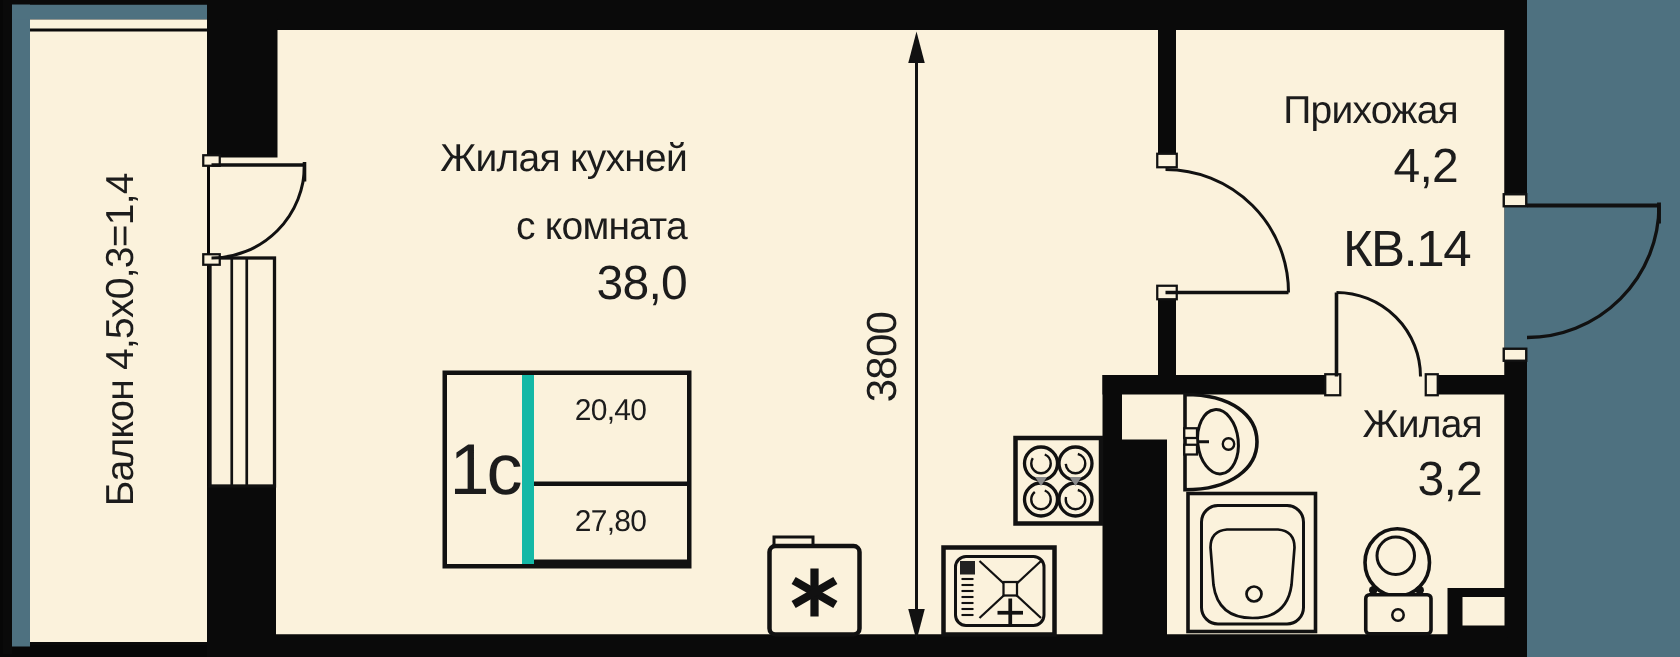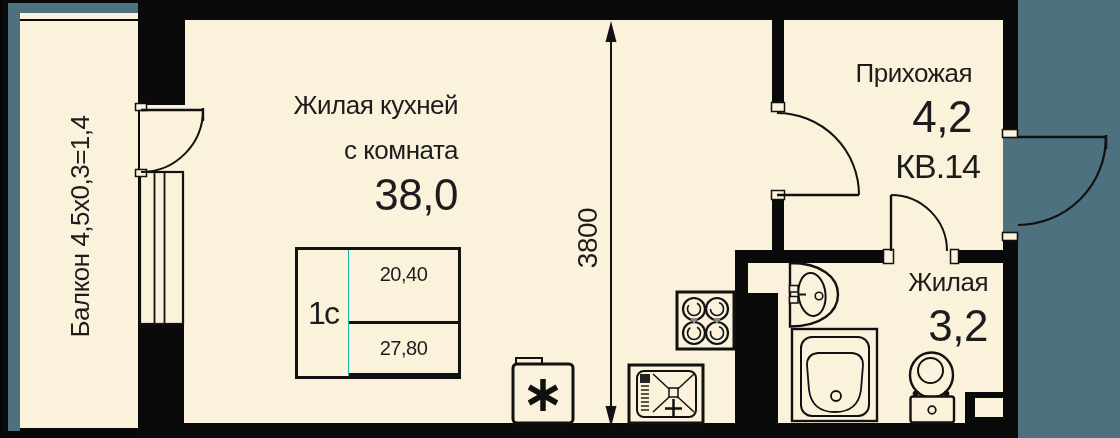--- a/index.html
+++ b/index.html
@@ -5,30 +5,30 @@
   html,body{margin:0;padding:0;background:#070707;}
   #plan{position:relative;width:1120px;height:438px;background:#070707;overflow:hidden;
         font-family:"Liberation Sans","DejaVu Sans",sans-serif;color:#1c1c1c;}
   .abs{position:absolute;}
   .teal{background:#4E7180;}
   .floor{background:#FBF2DC;}
   .wall{background:#0a0a0a;}
   .line{background:#0a0a0a;}
   .lbl{position:absolute;text-align:right;letter-spacing:-0.5px;line-height:1.05;white-space:nowrap;}
   .room-name{font-size:26px;}
-  .room-area{font-size:44px;}
+  .room-area{font-size:32px;}
   .apt{font-size:34px;font-weight:500;letter-spacing:-1px;}
   .vlabel{position:absolute;text-align:center;transform:rotate(-90deg);white-space:nowrap;letter-spacing:-0.5px;}
   svg{position:absolute;left:0;top:0;z-index:6;pointer-events:none;}
   .z1{z-index:1}.z2{z-index:2}.z3{z-index:3}.z4{z-index:4}.z7{z-index:7}
   
   .stamp{position:absolute;left:295px;top:247px;width:160px;height:126px;border:3px solid #111;
          display:flex;z-index:7;background:transparent;}
-  .stamp-left{width:50px;border-right:1px solid #14b8a6;display:flex;align-items:center;justify-content:center;
-              font-size:32px;letter-spacing:-2px;}
+  .stamp-left{width:50px;border-right:8px solid #14b8a6;display:flex;align-items:center;justify-content:center;
+              font-size:48px;letter-spacing:-2px;}
   .stamp-right{flex:1;display:flex;flex-direction:column;}
   .stamp-cell{flex:1;display:flex;align-items:center;justify-content:center;font-size:20px;letter-spacing:-0.5px;}
   .stamp-cell.mid{border-top:3px solid #111;border-bottom:3px solid #111;margin-top:22px;}
 </style>
 </head>
 <body>
 
 <div id="plan">
 
   <div class="abs teal z1" style="left:1018px;top:0;width:102px;height:438px"></div>

